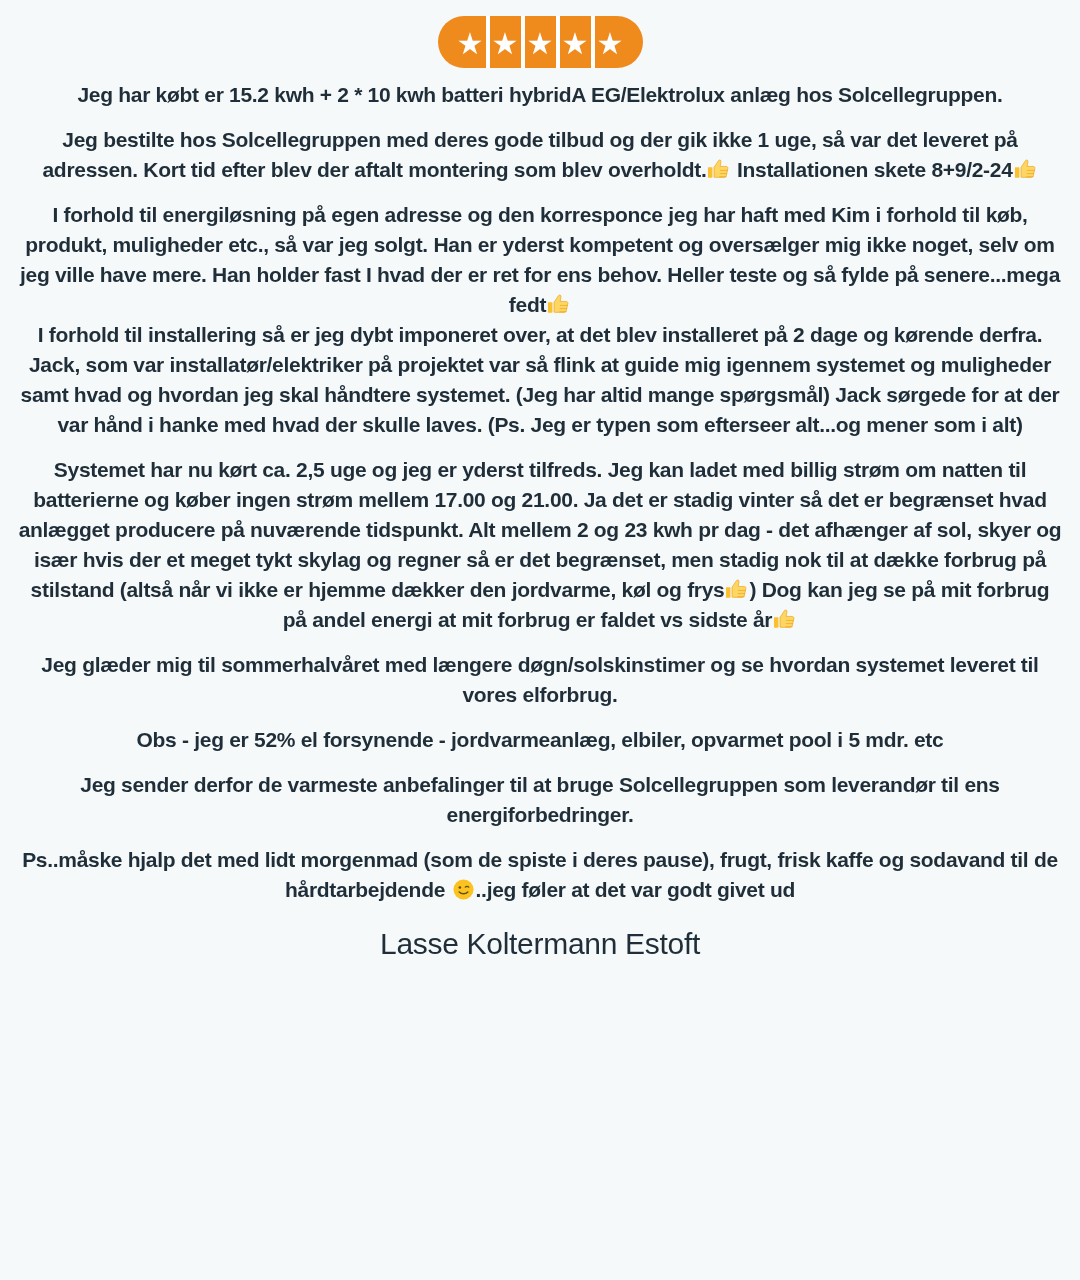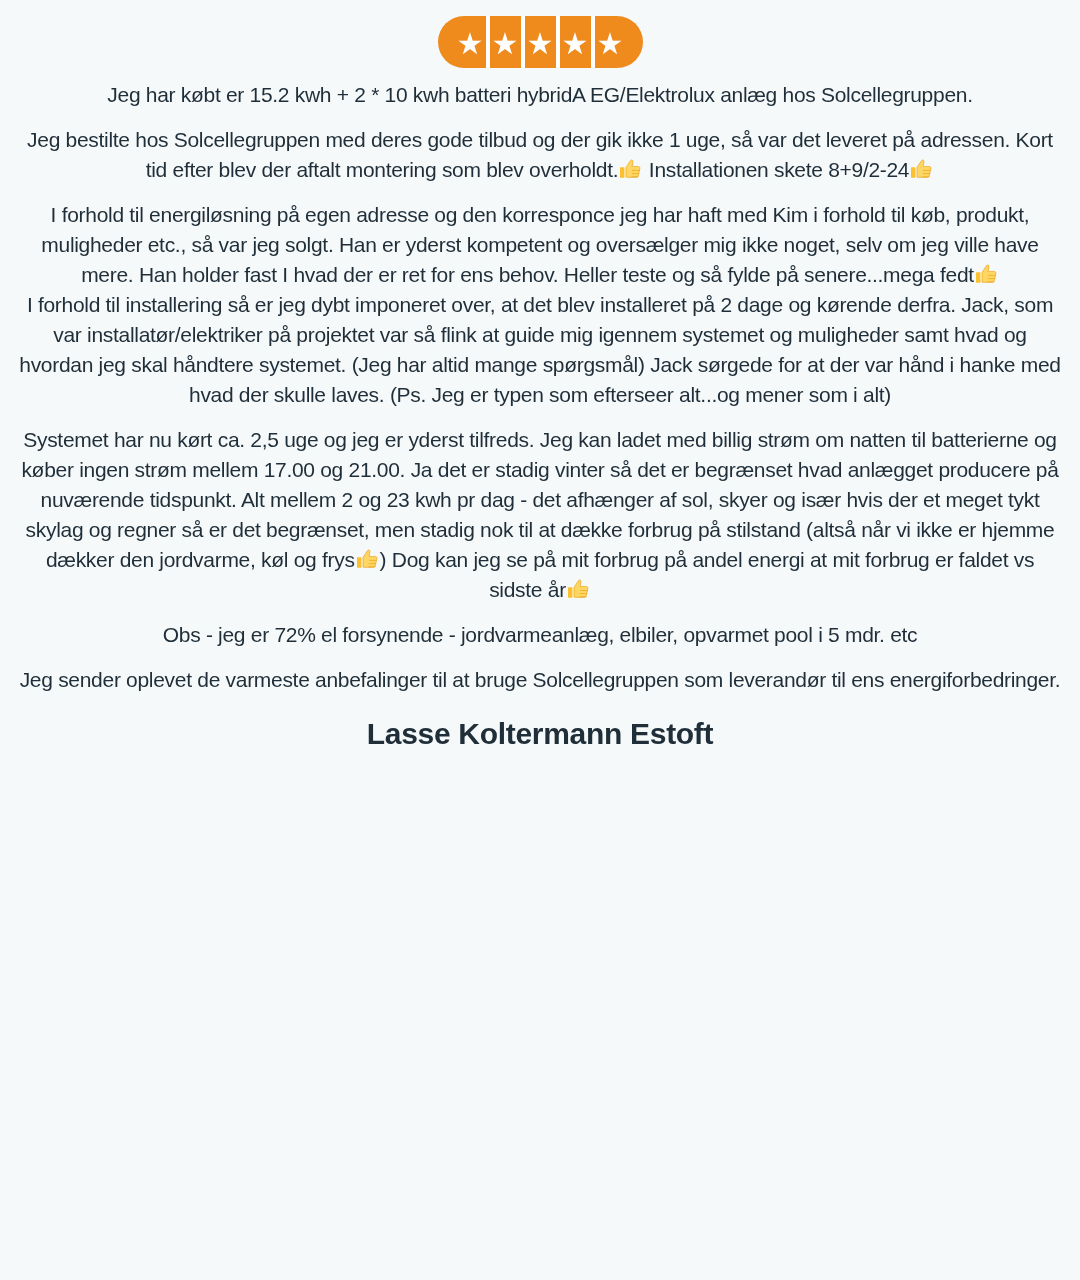--- a/index.html
+++ b/index.html
@@ -39,20 +39,21 @@
     padding-top: 3px;
   }
   .star-pill .divider {
     width: 4px;
     background: #ffffff;
     align-self: stretch;
   }
   .paragraphs {
     max-width: 1046px;
     margin: 0 auto;
+    font-weight: bold;
   }
   .paragraphs p {
     margin: 0 0 15px 0;
     font-size: 21px;
     line-height: 30px;
     letter-spacing: -0.3px;
   }
   .emoji-wrap {
     display: inline-block;
     width: 23px;
@@ -61,21 +62,21 @@
     margin: 0 1px;
   }
   .emoji-wrap svg {
     width: 100%;
     height: 100%;
     display: block;
   }
   .reviewer-name {
     margin: 22px auto 0 auto;
     font-size: 30px;
-    font-weight: 700;
+    font-weight: 400;
     letter-spacing: -0.3px;
   }
 </style>
 </head>
 <body style="background: rgb(246, 249, 250); color: rgb(31, 46, 56);">
 
 <div class="review-card">
 
   <div class="star-pill" style="background: rgb(239, 138, 29);">
       <span class="star" style="color: rgb(255, 255, 255);">★</span>
@@ -107,19 +108,26 @@
           </svg></span><br>I forhold til installering så er jeg dybt imponeret over, at det blev installeret på 2 dage og kørende derfra. Jack, som var installatør/elektriker på projektet var så flink at guide mig igennem systemet og muligheder samt hvad og hvordan jeg skal håndtere systemet. (Jeg har altid mange spørgsmål) Jack sørgede for at der var hånd i hanke med hvad der skulle laves. (Ps. Jeg er typen som efterseer alt...og mener som i alt)</p>
       <p>Systemet har nu kørt ca. 2,5 uge og jeg er yderst tilfreds. Jeg kan ladet med billig strøm om natten til batterierne og køber ingen strøm mellem 17.00 og 21.00. Ja det er stadig vinter så det er begrænset hvad anlægget producere på nuværende tidspunkt. Alt mellem 2 og 23 kwh pr dag - det afhænger af sol, skyer og især hvis der et meget tykt skylag og regner så er det begrænset, men stadig nok til at dække forbrug på stilstand (altså når vi ikke er hjemme dækker den jordvarme, køl og frys<span class="emoji-wrap"><svg viewBox="0 0 24 24" aria-hidden="true">
             <path fill="#fbc02d" d="M1.5 9.6h3.6c.3 0 .6.3.6.6v9.9c0 .3-.3.6-.6.6H1.5c-.3 0-.5-.3-.5-.6v-9.9c0-.3.2-.6.5-.6z"></path>
             <path fill="#fdd663" stroke="#eda117" stroke-width="0.7" d="M7.3 19.9V9.8l4.8-7.2c.3-.5.9-.7 1.5-.5.7.2 1.1.9 1 1.6l-.9 5.1h6.4c1.1 0 1.9.9 1.7 2l-1.6 7.6c-.2 1-1.1 1.8-2.2 1.8H8.6c-.7 0-1.3-.2-1.3-.3z"></path>
             <path fill="none" stroke="#eda117" stroke-width="0.7" d="M13.6 12.9h8m-8.3 3.4h7.6m-7.9 3.3h7.3"></path>
           </svg></span>) Dog kan jeg se på mit forbrug på andel energi at mit forbrug er faldet vs sidste år<span class="emoji-wrap"><svg viewBox="0 0 24 24" aria-hidden="true">
             <path fill="#fbc02d" d="M1.5 9.6h3.6c.3 0 .6.3.6.6v9.9c0 .3-.3.6-.6.6H1.5c-.3 0-.5-.3-.5-.6v-9.9c0-.3.2-.6.5-.6z"></path>
             <path fill="#fdd663" stroke="#eda117" stroke-width="0.7" d="M7.3 19.9V9.8l4.8-7.2c.3-.5.9-.7 1.5-.5.7.2 1.1.9 1 1.6l-.9 5.1h6.4c1.1 0 1.9.9 1.7 2l-1.6 7.6c-.2 1-1.1 1.8-2.2 1.8H8.6c-.7 0-1.3-.2-1.3-.3z"></path>
             <path fill="none" stroke="#eda117" stroke-width="0.7" d="M13.6 12.9h8m-8.3 3.4h7.6m-7.9 3.3h7.3"></path>
           </svg></span></p>
-      <p>Obs - jeg er 72% el forsynende - jordvarmeanlæg, elbiler, opvarmet pool i 5 mdr. etc</p>
-      <p>Jeg sender oplevet de varmeste anbefalinger til at bruge Solcellegruppen som leverandør til ens energiforbedringer.</p>
+      <p>Jeg glæder mig til sommerhalvåret med længere døgn/solskinstimer og se hvordan systemet leveret til vores elforbrug.</p>
+      <p>Obs - jeg er 52% el forsynende - jordvarmeanlæg, elbiler, opvarmet pool i 5 mdr. etc</p>
+      <p>Jeg sender derfor de varmeste anbefalinger til at bruge Solcellegruppen som leverandør til ens energiforbedringer.</p>
+      <p>Ps..måske hjalp det med lidt morgenmad (som de spiste i deres pause), frugt, frisk kaffe og sodavand til de hårdtarbejdende <span class="emoji-wrap"><svg viewBox="0 0 24 24" aria-hidden="true">
+            <circle cx="12" cy="12" r="10.5" fill="#fcc21d"></circle>
+            <circle cx="8.2" cy="9.9" r="1.35" fill="#5f4c1b"></circle>
+            <path d="M13.9 9.5c.9-1 2.7-1 3.6 0" stroke="#5f4c1b" stroke-width="1.4" fill="none" stroke-linecap="round"></path>
+            <path d="M7.5 14.6c2.4 2.4 6.6 2.4 9 0" stroke="#5f4c1b" stroke-width="1.5" fill="none" stroke-linecap="round"></path>
+          </svg></span>..jeg føler at det var godt givet ud</p>
     </div>
 
   <div class="reviewer-name">Lasse Koltermann Estoft</div>
 
 </div>
 
 </body></html>

